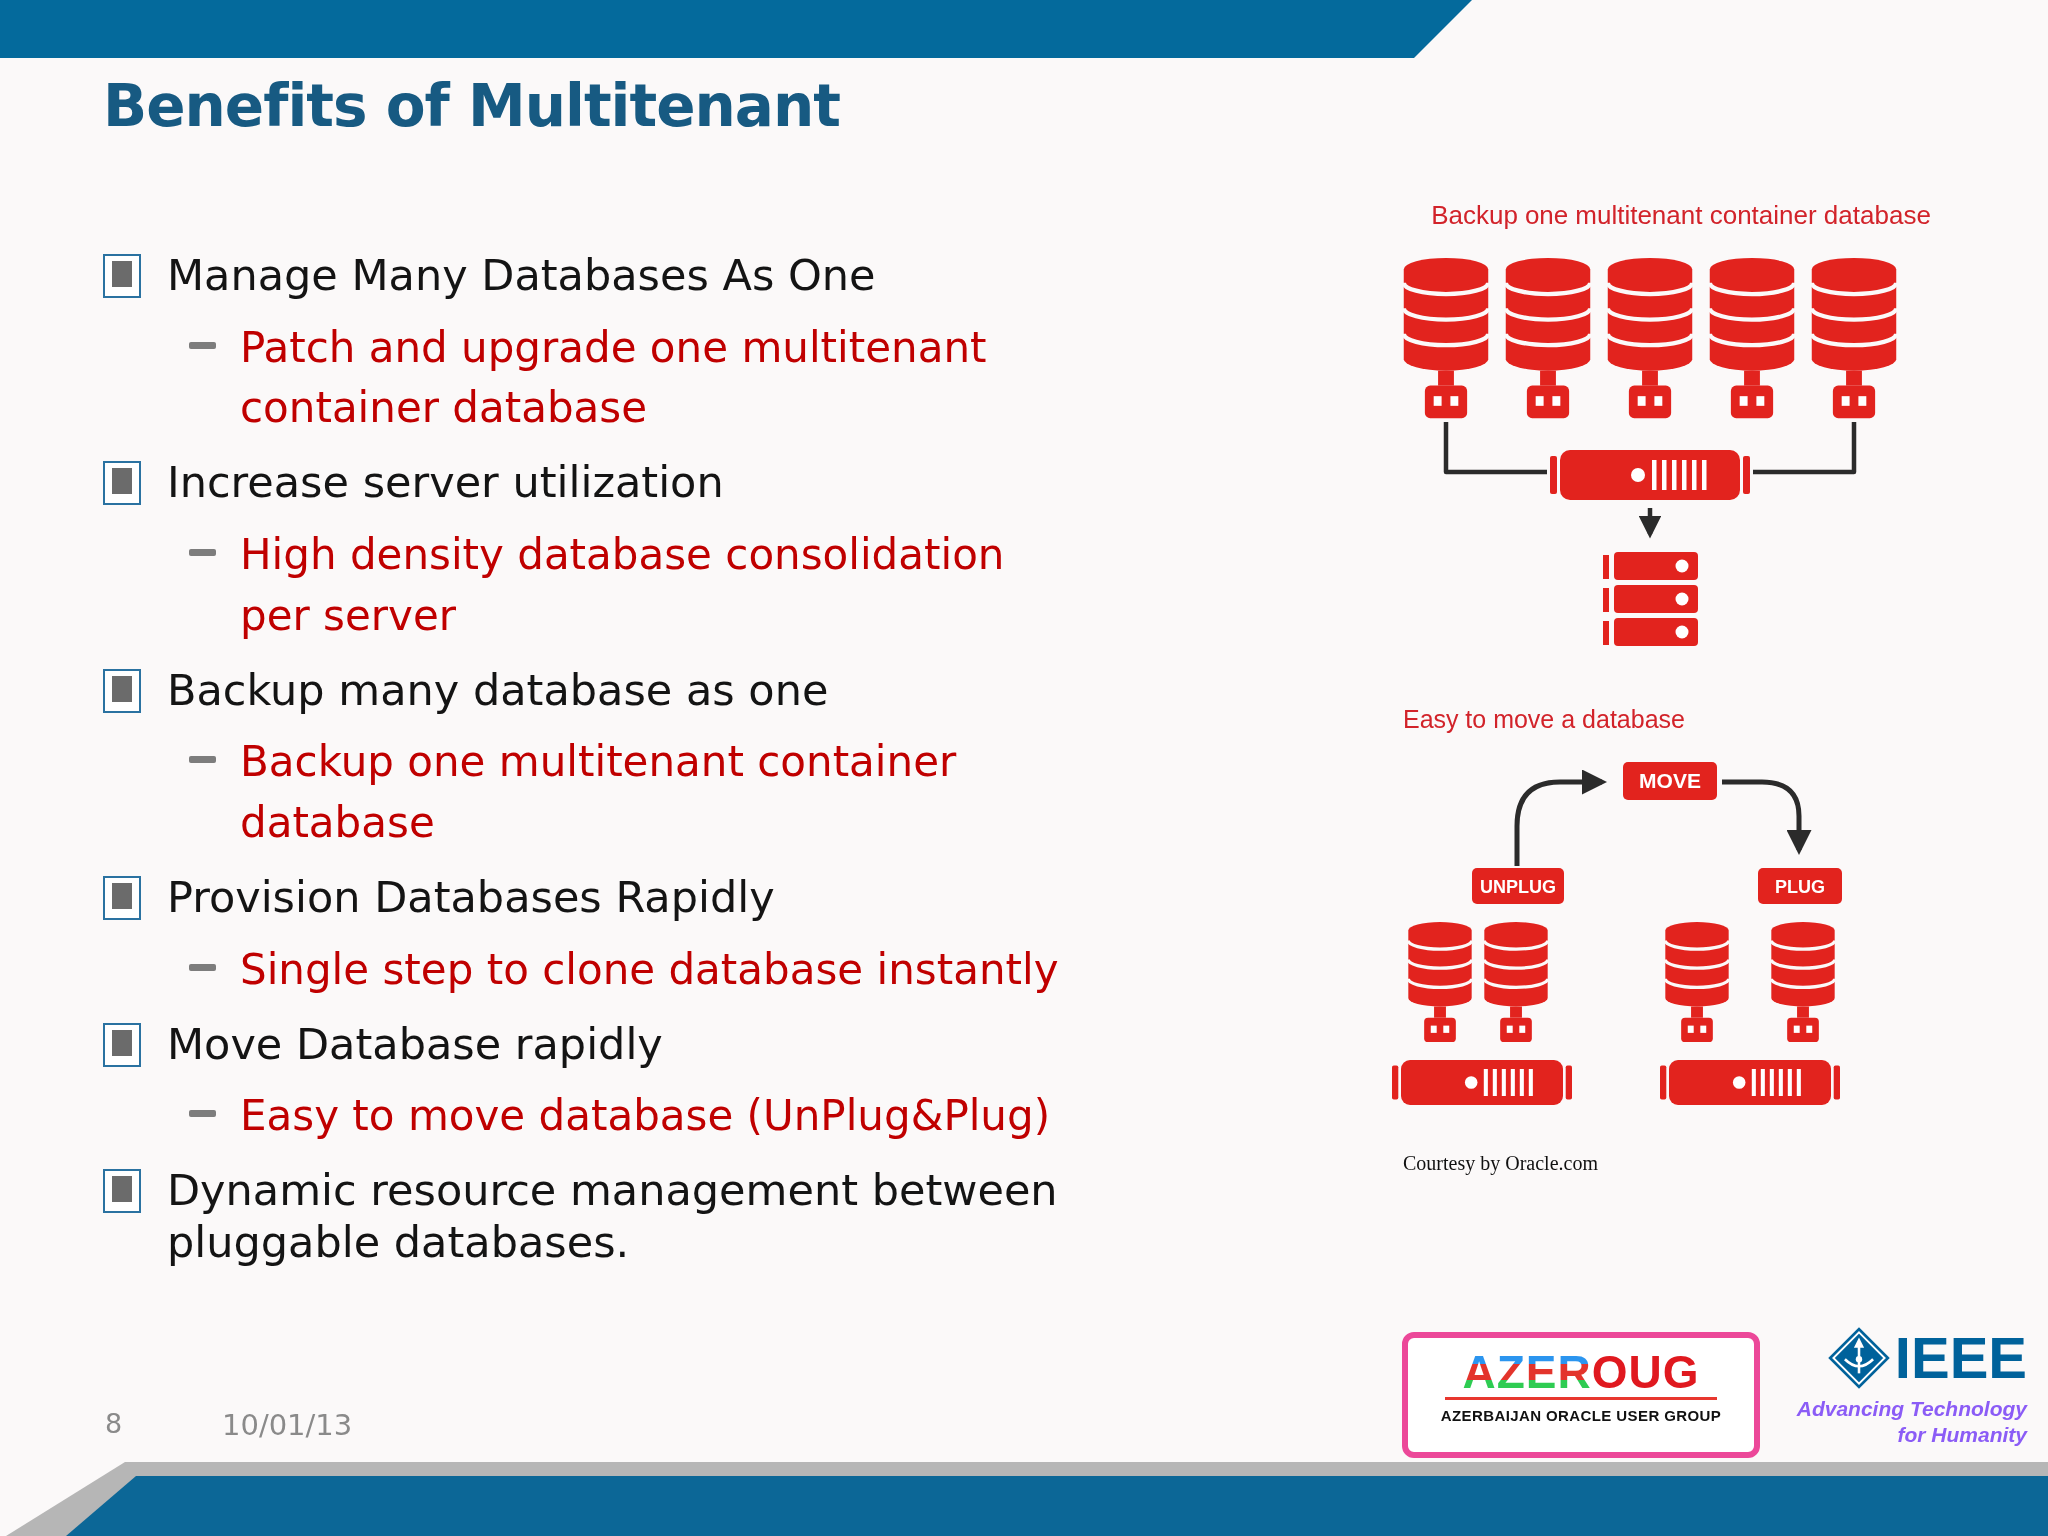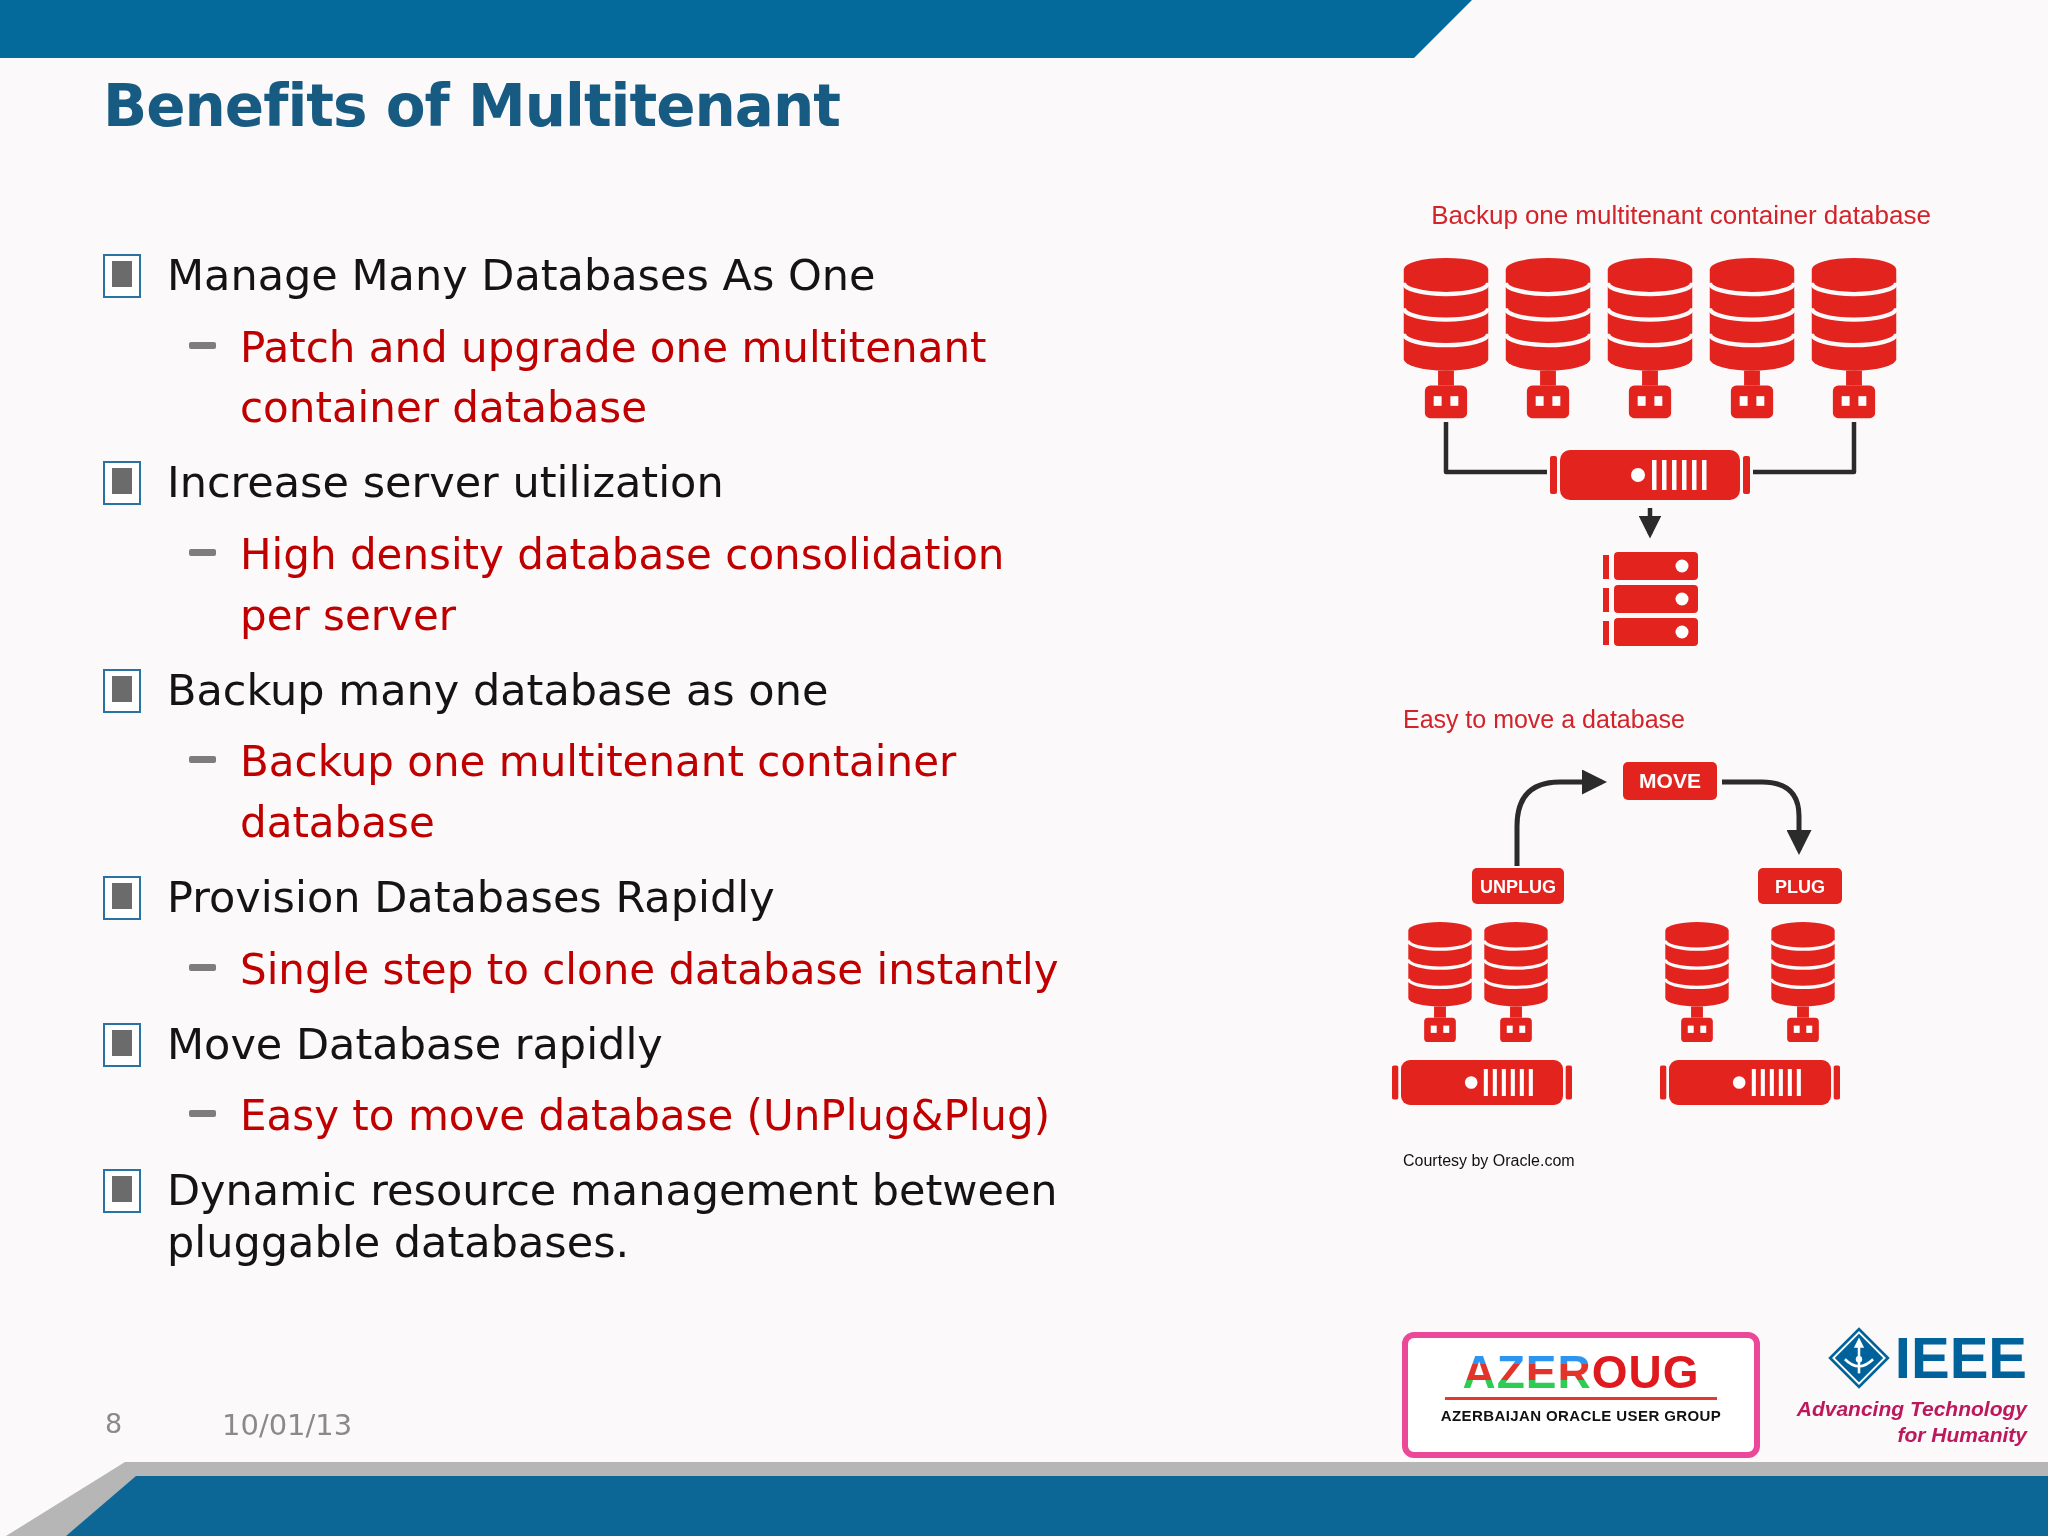--- a/index.html
+++ b/index.html
@@ -28,22 +28,22 @@
   
   .cap1{position:absolute;left:1361px;top:200px;width:640px;text-align:center;
         font-size:26px;color:#d2232a;font-family:"Liberation Sans",sans-serif;}
   .cap2{position:absolute;left:1403px;top:705px;font-size:25px;color:#d2232a;
         font-family:"Liberation Sans",sans-serif;}
   .cap-part{margin-right:0.27em;}
   .cap-part:last-child{margin-right:0;}
   .cap-bold{font-weight:normal;}
 
   .diag{position:absolute;}
-  .credit{position:absolute;left:1403px;top:1152px;font-size:16px;color:#111111;
-          font-family:Liberation Sans, sans-serif;}
+  .credit{position:absolute;left:1403px;top:1152px;font-size:20px;color:#111111;
+          font-family:Liberation Serif, serif;}
 
   .footer-num{position:absolute;left:105px;top:1408px;font-size:27px;color:#8a8a8a;}
   .footer-date{position:absolute;left:222px;top:1408px;font-size:29px;color:#8a8a8a;}
 
   
   .azeroug{position:absolute;left:1402px;top:1332px;width:346px;height:114px;background:#ffffff;
            border:6px solid #ec4899;border-radius:12px;text-align:center;
            font-family:"Liberation Sans",sans-serif;}
   .az-word{margin-top:10px;font-size:46px;font-weight:bold;letter-spacing:1px;line-height:1.05;}
   .az-left{background:linear-gradient(180deg,#2b95ef 0 34%,#e3342c 34% 66%,#2ecc52 66% 100%);
@@ -51,21 +51,21 @@
   .az-right{color:#e0191f;}
   .az-underline{width:272px;height:3px;background:#e8372f;margin:1px auto 7px;}
   .az-sub{font-size:15px;font-weight:bold;color:#111111;letter-spacing:0.4px;}
 
   
   .ieee{position:absolute;left:1792px;top:1326px;width:235px;
         font-family:"Liberation Sans",sans-serif;}
   .ieee-row{display:flex;align-items:center;gap:4px;justify-content:flex-end;}
   .ieee-name{font-size:58px;font-weight:bold;color:#00629b;letter-spacing:0px;line-height:1;}
   .ieee-tag{margin-top:6px;text-align:right;font-size:21px;font-style:italic;font-weight:bold;
-            color:#be185d;line-height:1.25;white-space:pre-line;}
+            color:#8b5cf6;line-height:1.25;white-space:pre-line;}
 
   
   .bottom-band{position:absolute;left:0;bottom:0;width:2048px;height:74px;}
 </style>
 </head>
 <body>
 
 <div id="slide">
 
   <div class="top-band"></div>

